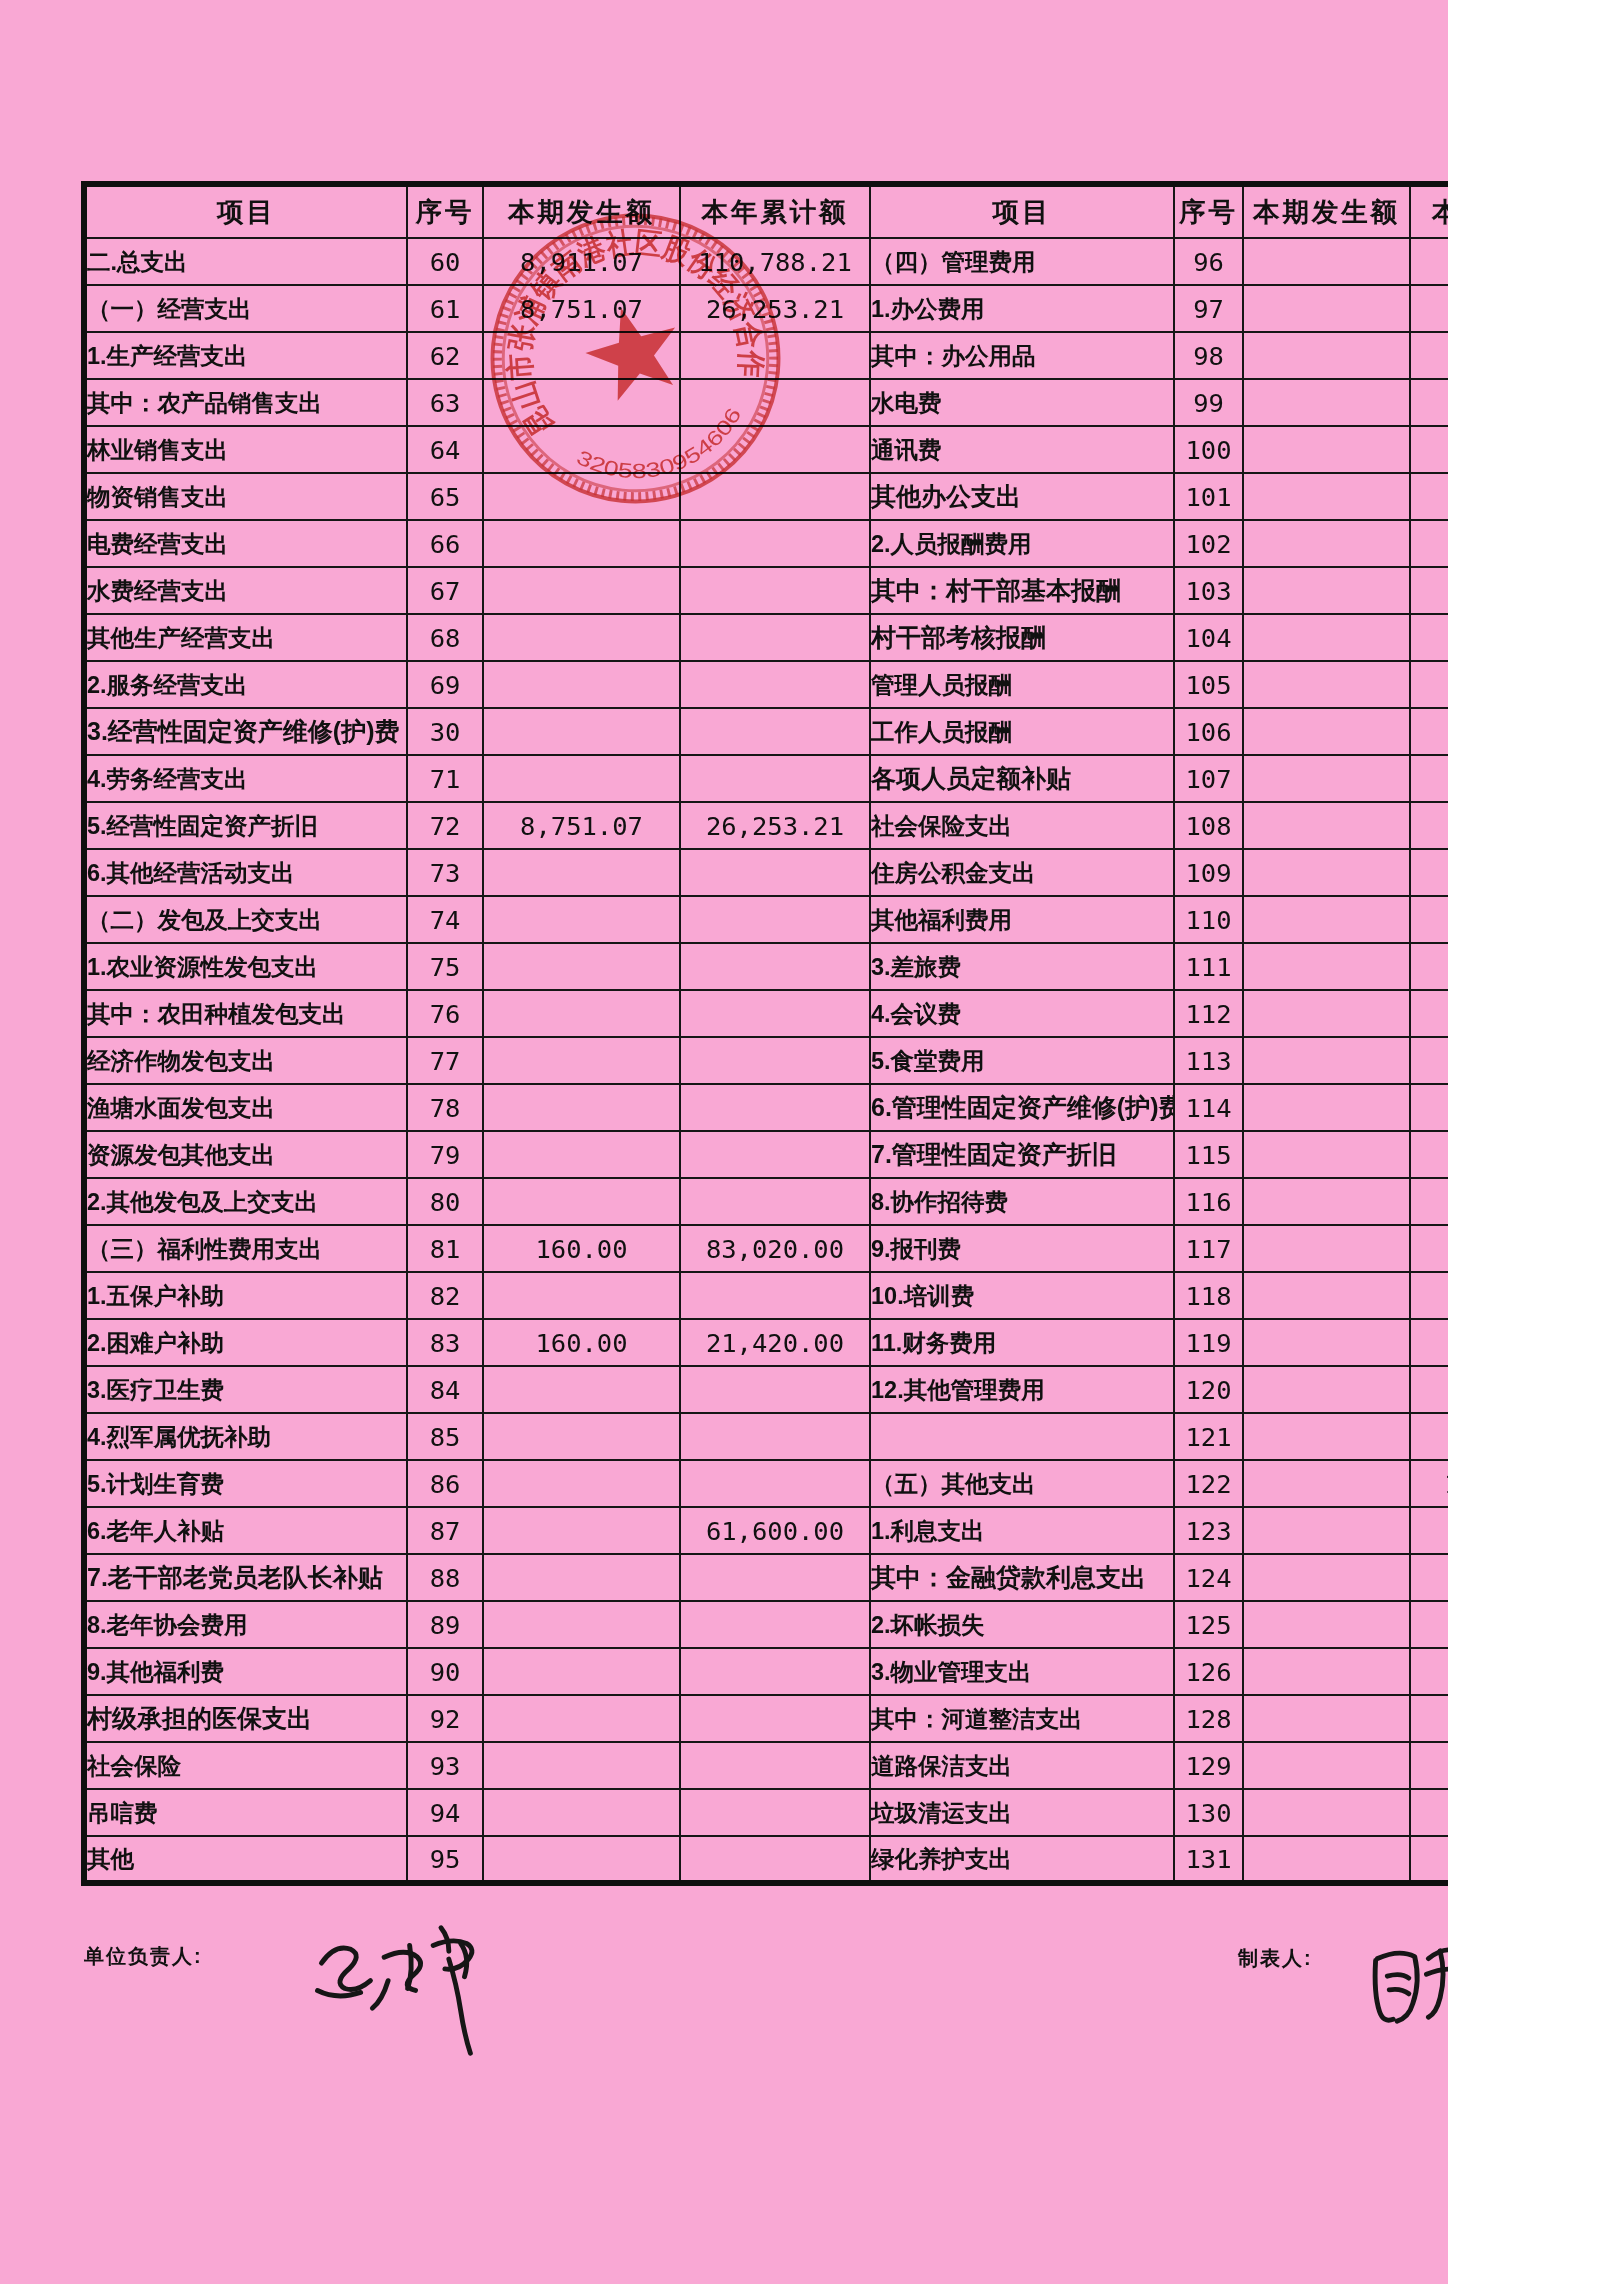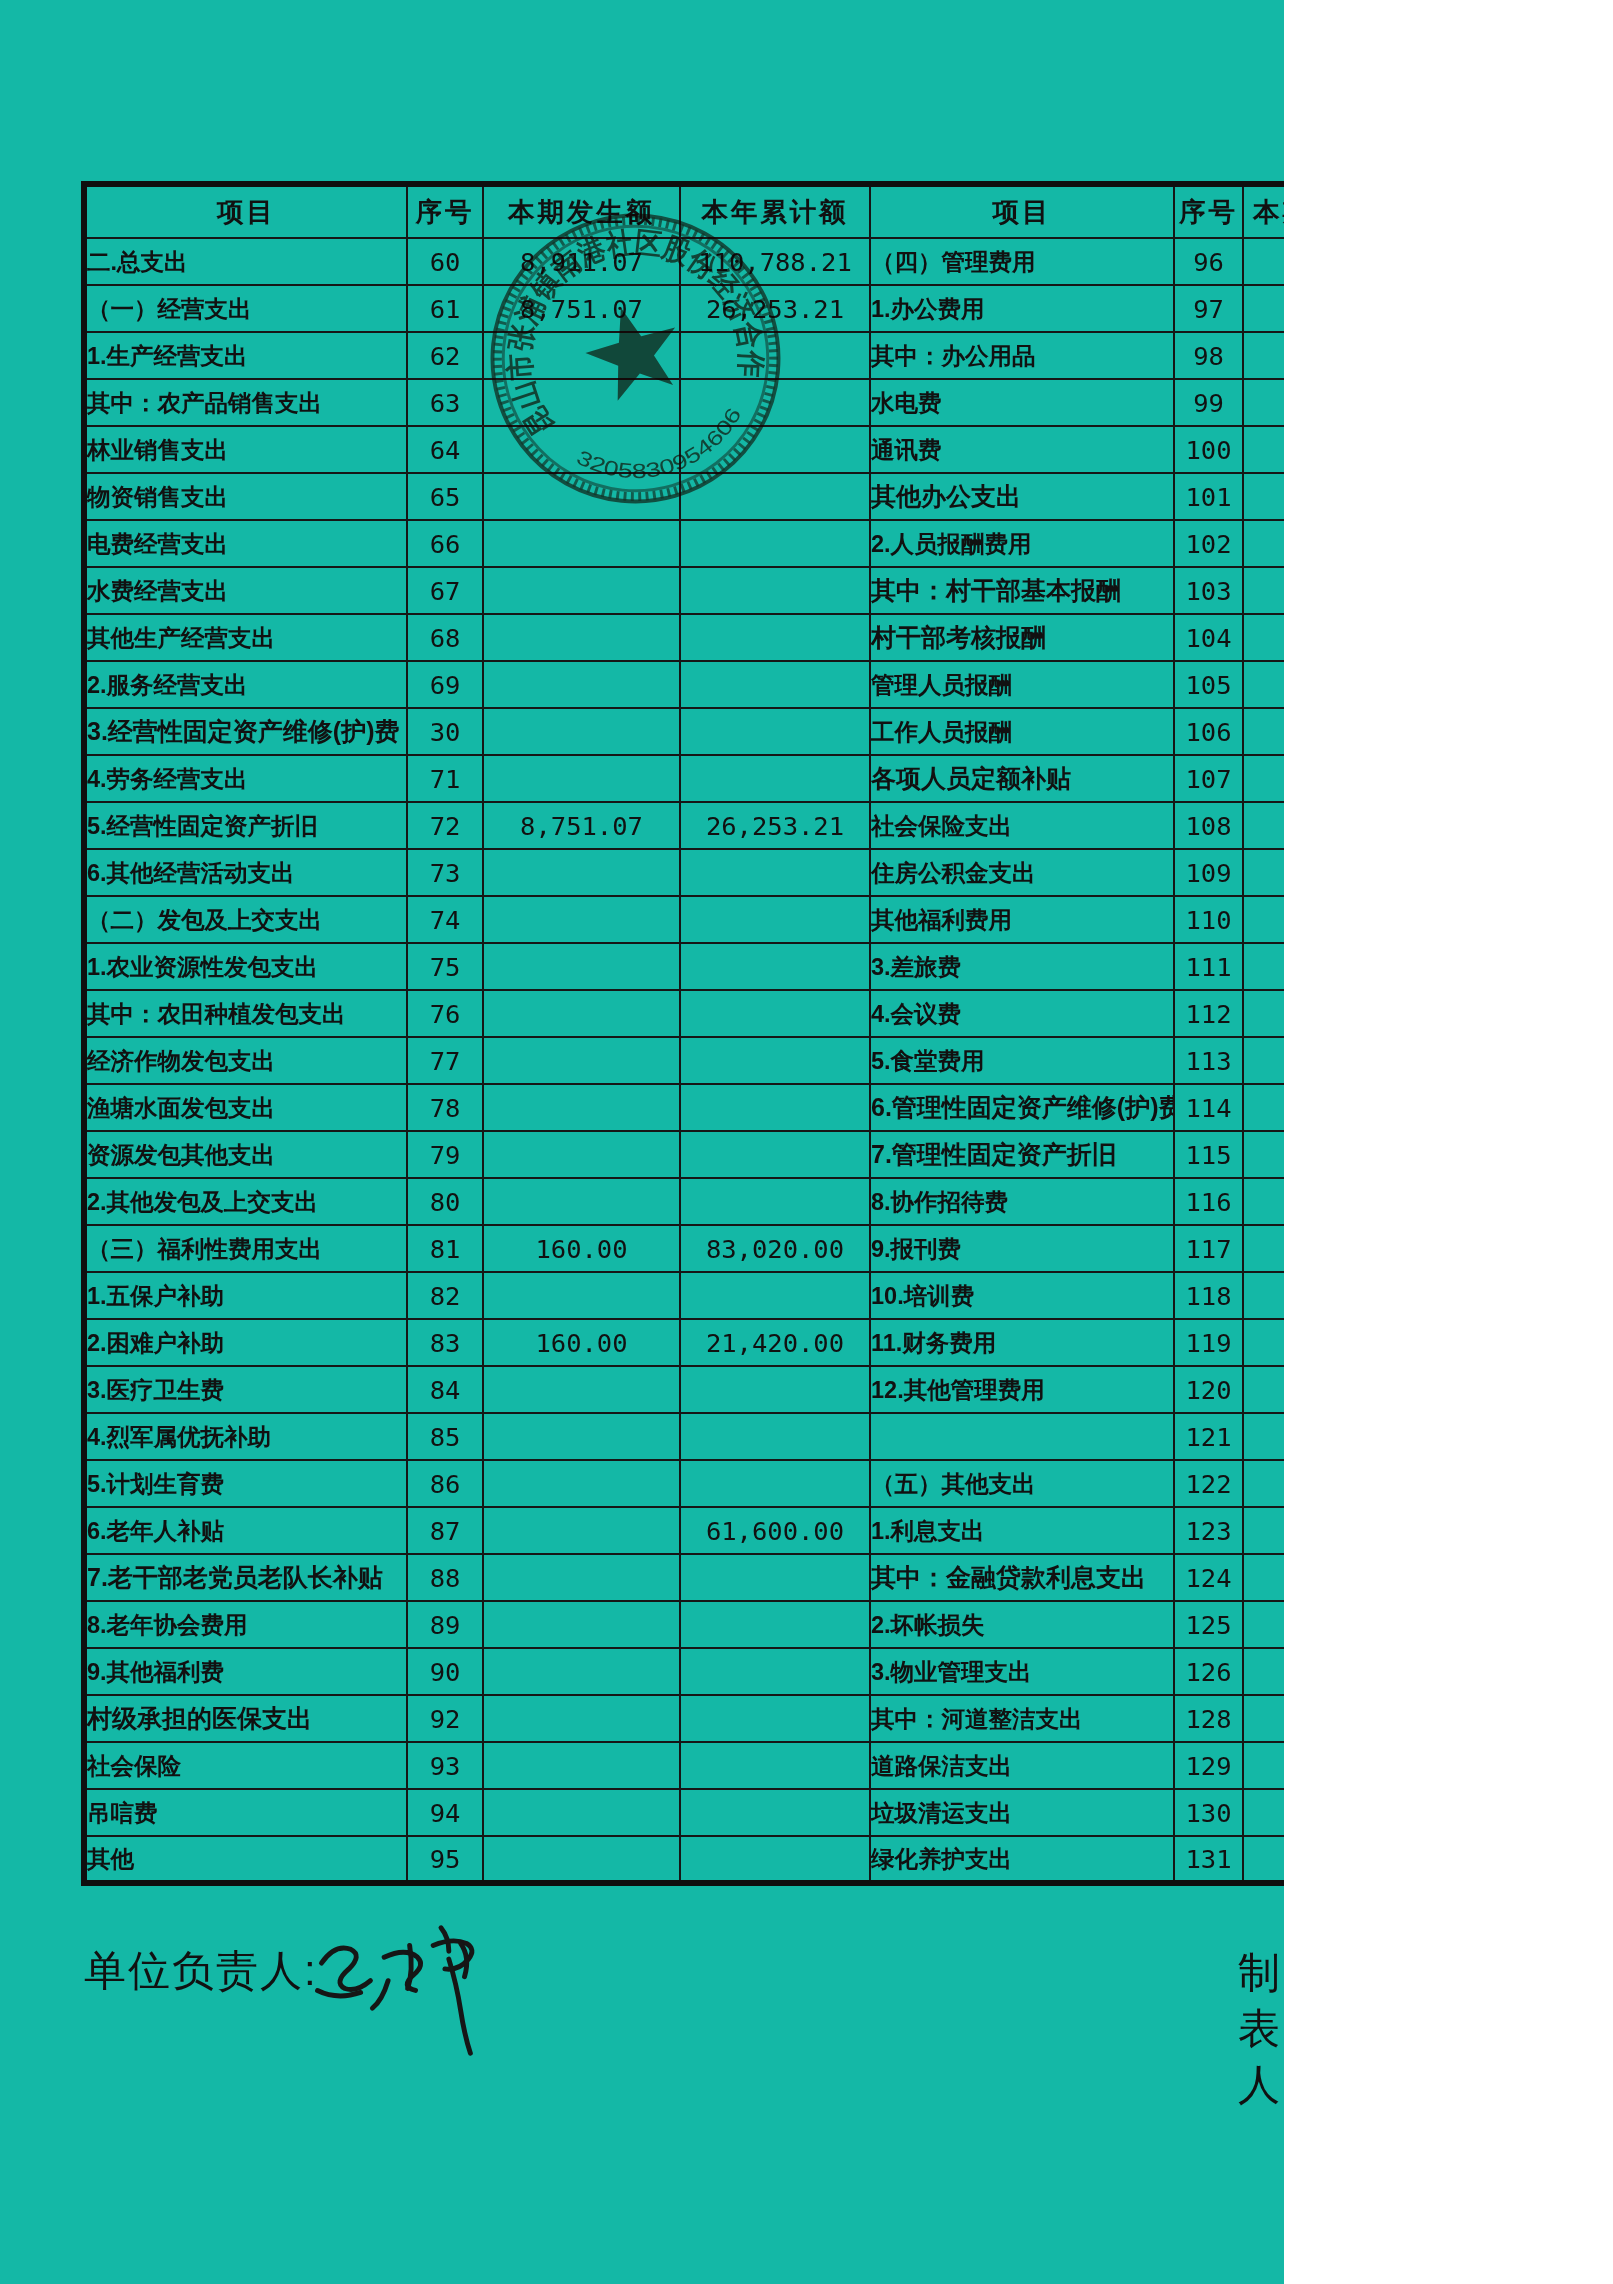--- a/index.html
+++ b/index.html
@@ -1,20 +1,20 @@
 <!DOCTYPE html>
 <html><head>
 <meta charset="utf-8">
 <style>
   html,body{margin:0;padding:0;}
   body{background:#ffffff;}
   .page{
     position:relative;
-    width:1284px;height:2285px;
-    background:#14b8a6;
+    width:1448px;height:2285px;
+    background:#f9a8d4;
     font-family:"Liberation Sans","DejaVu Sans",sans-serif;
     color:#111;
     overflow:hidden;
   }
   table.report{
     position:absolute;left:81px;top:181px;
     width:1519px;
     border-collapse:collapse;
     table-layout:fixed;
     border:6.9px solid #0f0f0f;
@@ -50,21 +50,21 @@
   .ind3{padding-left:65px;}
   .ind4{padding-left:86px;}
   .ind5{padding-left:102px;}
   .seal{
     position:absolute;left:469px;top:192px;
     mix-blend-mode:multiply;
     opacity:.92;
   }
   .footer-label{
     position:absolute;
-    font-size:42px;font-weight:400;color:#111;letter-spacing:2px;
+    font-size:20px;font-weight:700;color:#111;letter-spacing:2px;
   }
   .footer-label.left{left:84px;top:1943px;}
   .footer-label.right{left:1238px;top:1945px;}
   .sig{position:absolute;}
   .sig path{fill:none;stroke:#161616;stroke-width:5;stroke-linecap:round;stroke-linejoin:round;}
   .sig.unit{left:294px;top:1916px;}
   .sig.prep{left:1358px;top:1931px;}
 </style>
 </head>
 <body>

